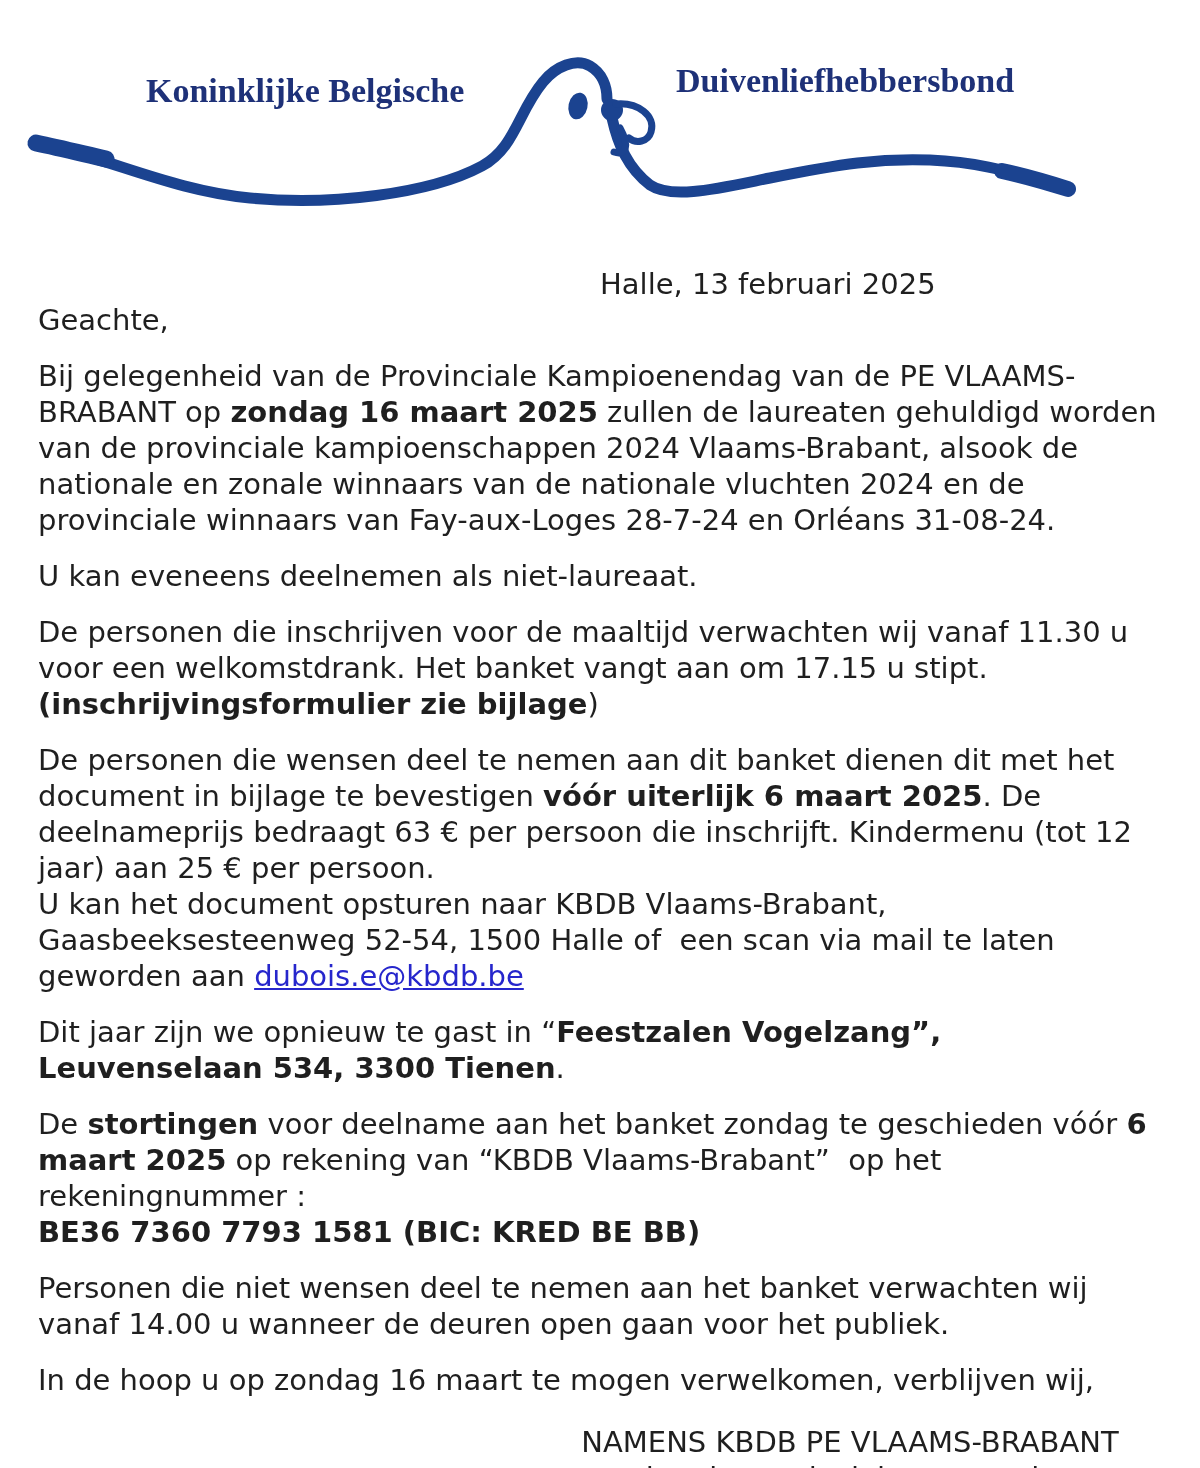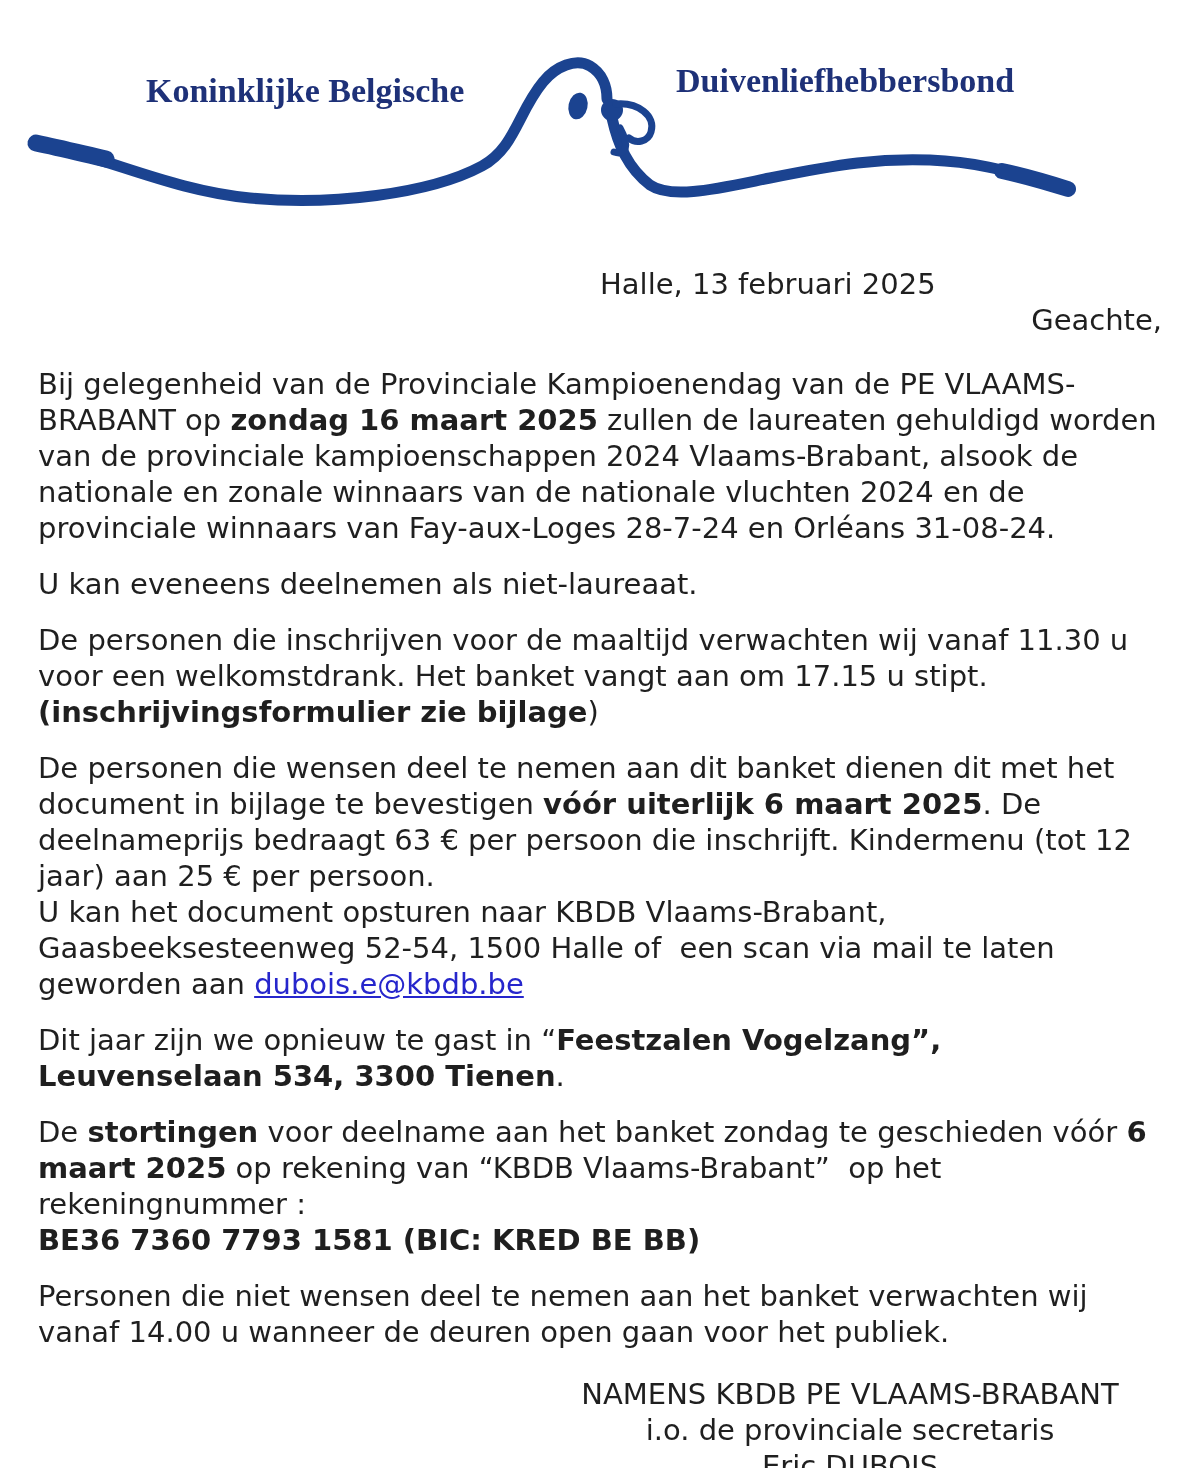--- a/index.html
+++ b/index.html
@@ -31,21 +31,21 @@
   .logo-text.right{left:676px;top:62px;}
   .letter{
     position:absolute;
     left:38px;top:266px;
     width:1124px;
     font-size:29px;
     line-height:36px;
   }
   .para{margin:0 2px 20px 0;white-space:pre-wrap;}
   .date-line{margin:0;padding-left:562px;white-space:nowrap;}
-  .salutation{margin:0 0 28px 0;text-align:right;}
+  .salutation{margin:0 0 20px 0;}
   .b{font-weight:700;}
   .email-link{color:var(--link);cursor:pointer;}
   .closing{
     margin-top:26px;
     margin-left:512px;
     width:600px;
     text-align:center;
   }
   .closing div{margin:0;}
 </style>
@@ -86,20 +86,21 @@
   <p class="para salutation">Geachte,</p>
 
   <div>
       <p class="para"><span>Bij gelegenheid van de Provinciale Kampioenendag van de PE VLAAMS-BRABANT op </span><span class="b">zondag 16 maart 2025</span><span> zullen de laureaten gehuldigd worden van de provinciale kampioenschappen 2024 Vlaams-Brabant, alsook de nationale en zonale winnaars van de nationale vluchten 2024 en de provinciale winnaars van Fay-aux-Loges 28-7-24 en Orléans 31-08-24.</span></p>
       <p class="para"><span>U kan eveneens deelnemen als niet-laureaat.</span></p>
       <p class="para"><span>De personen die inschrijven voor de maaltijd verwachten wij vanaf 11.30 u voor een welkomstdrank. Het banket vangt aan om 17.15 u stipt.</span><br><span class="b">(inschrijvingsformulier zie bijlage</span><span>)</span></p>
       <p class="para"><span>De personen die wensen deel te nemen aan dit banket dienen dit met het document in bijlage te bevestigen </span><span class="b">vóór uiterlijk 6 maart 2025</span><span>. De deelnameprijs bedraagt 63 € per persoon die inschrijft. Kindermenu (tot 12 jaar) aan 25 € per persoon.</span><br><span>U kan het document opsturen naar KBDB Vlaams-Brabant, Gaasbeeksesteenweg 52-54, 1500 Halle of  een scan via mail te laten geworden aan </span><a class="email-link" href="#">dubois.e@kbdb.be</a></p>
       <p class="para"><span>Dit jaar zijn we opnieuw te gast in “</span><span class="b">Feestzalen Vogelzang”, Leuvenselaan 534, 3300 Tienen</span><span>.</span></p>
       <p class="para"><span>De </span><span class="b">stortingen</span><span> voor deelname aan het banket zondag te geschieden vóór </span><span class="b">6 maart 2025</span><span> op rekening van “KBDB Vlaams-Brabant”  op het rekeningnummer :</span><br><span class="b">BE36 7360 7793 1581 (BIC: KRED BE BB)</span></p>
       <p class="para"><span>Personen die niet wensen deel te nemen aan het banket verwachten wij vanaf 14.00 u wanneer de deuren open gaan voor het publiek.</span></p>
+      <p class="para"><span>In de hoop u op zondag 16 maart te mogen verwelkomen, verblijven wij,</span></p>
     </div>
 
   <div class="closing">
     <div>NAMENS KBDB PE VLAAMS-BRABANT</div>
     <div>i.o. de provinciale secretaris</div>
     <div>Eric DUBOIS</div>
   </div>
 </div>
 
 </body></html>

